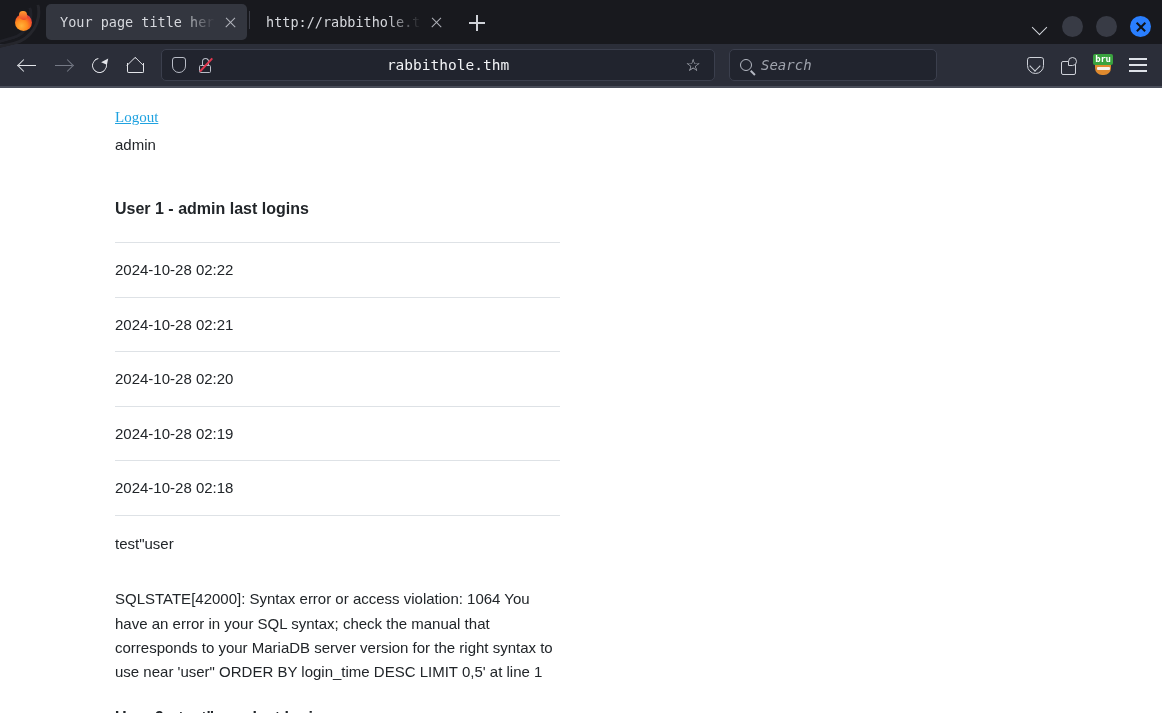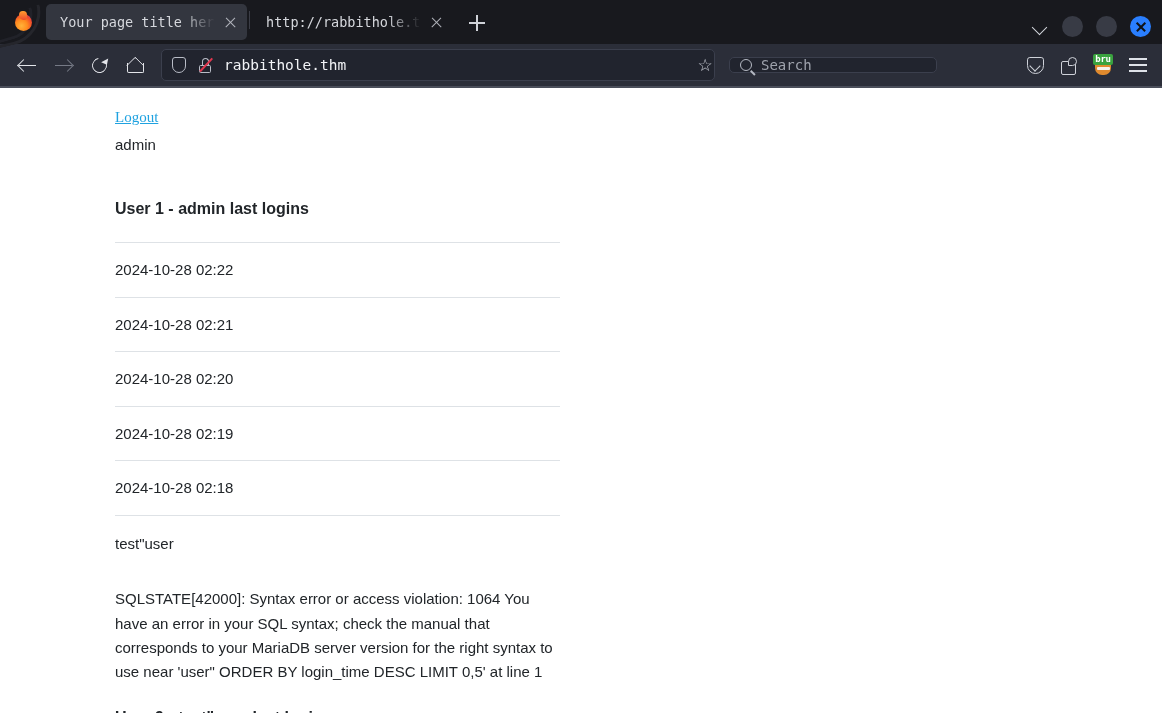--- a/index.html
+++ b/index.html
@@ -141,21 +141,21 @@
   }
   .home::after {
     content: ""; position: absolute; left: 2px; top: 1.5px; width: 11.5px; height: 11.5px;
     border-left: 1.5px solid #e3e5ea; border-top: 1.5px solid #e3e5ea;
     transform: rotate(45deg); border-radius: 2px 0 0 0;
   }
 
   .urlbar {
     flex: 0 0 554px; height: 32px; margin-left: 8px; background: #21242e;
     border: 1px solid #3b3f4d; border-radius: 5px;
-    display: flex; align-items: center; padding: 0 0 0 10px; gap: 12px;
+    display: flex; align-items: center; padding: 0 12px 0 10px; gap: 12px; text-align: center;
   }
   .shield {
     width: 14px; height: 16px; flex: 0 0 14px;
     border: 1.4px solid #b9bdc7; border-top-width: 1.4px;
     border-radius: 3px 3px 7px 7px; position: relative;
   }
   .lock-crossed {
     width: 14px; height: 16px; flex: 0 0 14px; position: relative;
   }
   .lock-crossed .body {
@@ -174,23 +174,23 @@
     font-family: "DejaVu Sans Mono", monospace; font-size: 14.5px; color: #f2f3f6;
     flex: 1; white-space: nowrap; overflow: hidden;
   }
   .star {
     width: 18px; height: 18px; flex: 0 0 18px; color: #c8ccd4;
     display: flex; align-items: center; justify-content: center; font-size: 17px;
     line-height: 1;
   }
 
   .searchbar {
-    flex: 0 0 208px; height: 16px; margin-left: 14px; background: #21242e;
+    flex: 0 0 208px; height: 32px; margin-left: 14px; background: #21242e;
     border: 1px solid #3b3f4d; border-radius: 5px;
-    display: flex; align-items: center; padding: 0 10px; gap: 9px;
+    display: flex; align-items: center; padding: 0 10px; gap: 9px; font-style: italic;
   }
   .mag {
     width: 12px; height: 12px; border: 1.5px solid #b5b9c3; border-radius: 50%;
     position: relative; flex: 0 0 12px;
   }
   .mag::after {
     content: ""; position: absolute; right: -4.5px; bottom: -3.5px;
     width: 6px; height: 1.5px; background: #b5b9c3; transform: rotate(45deg);
   }
   .search-ph {

